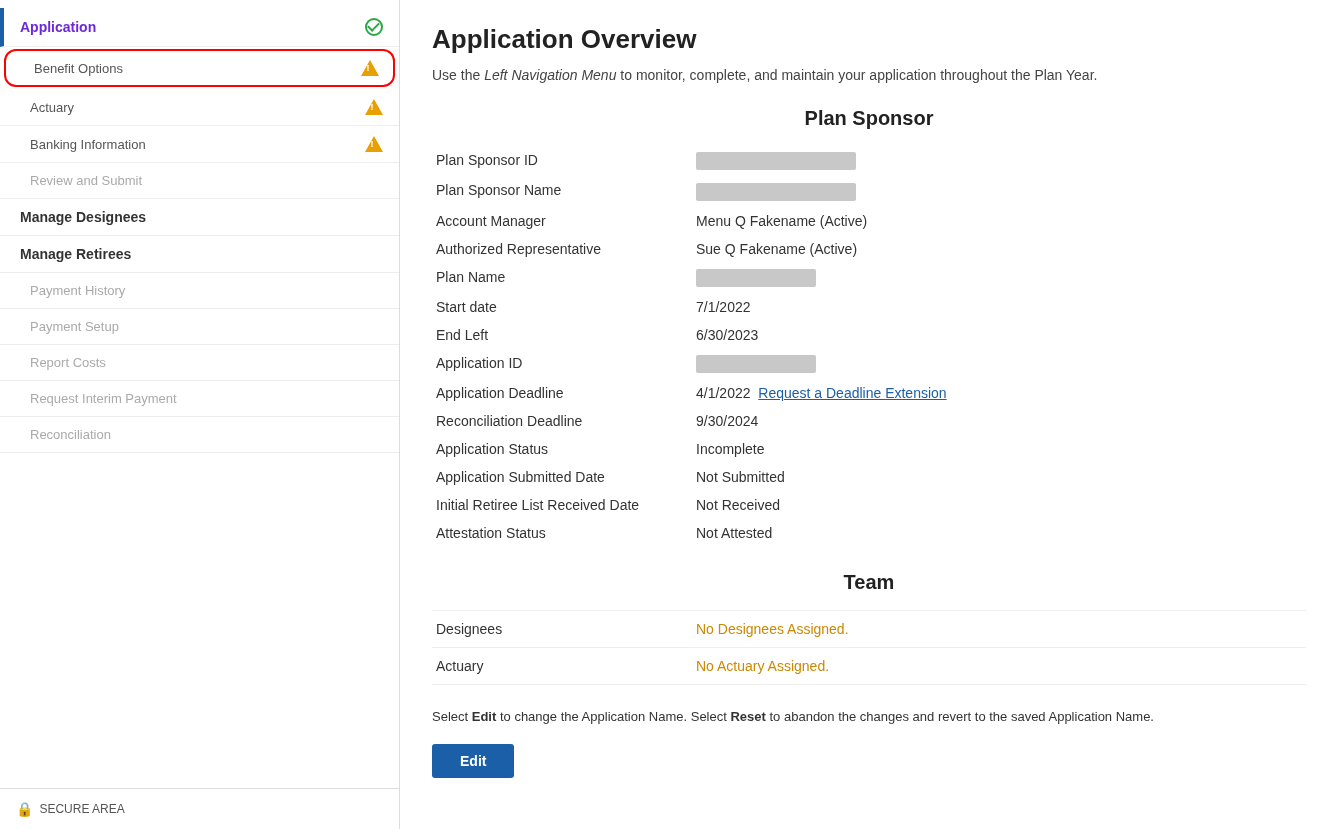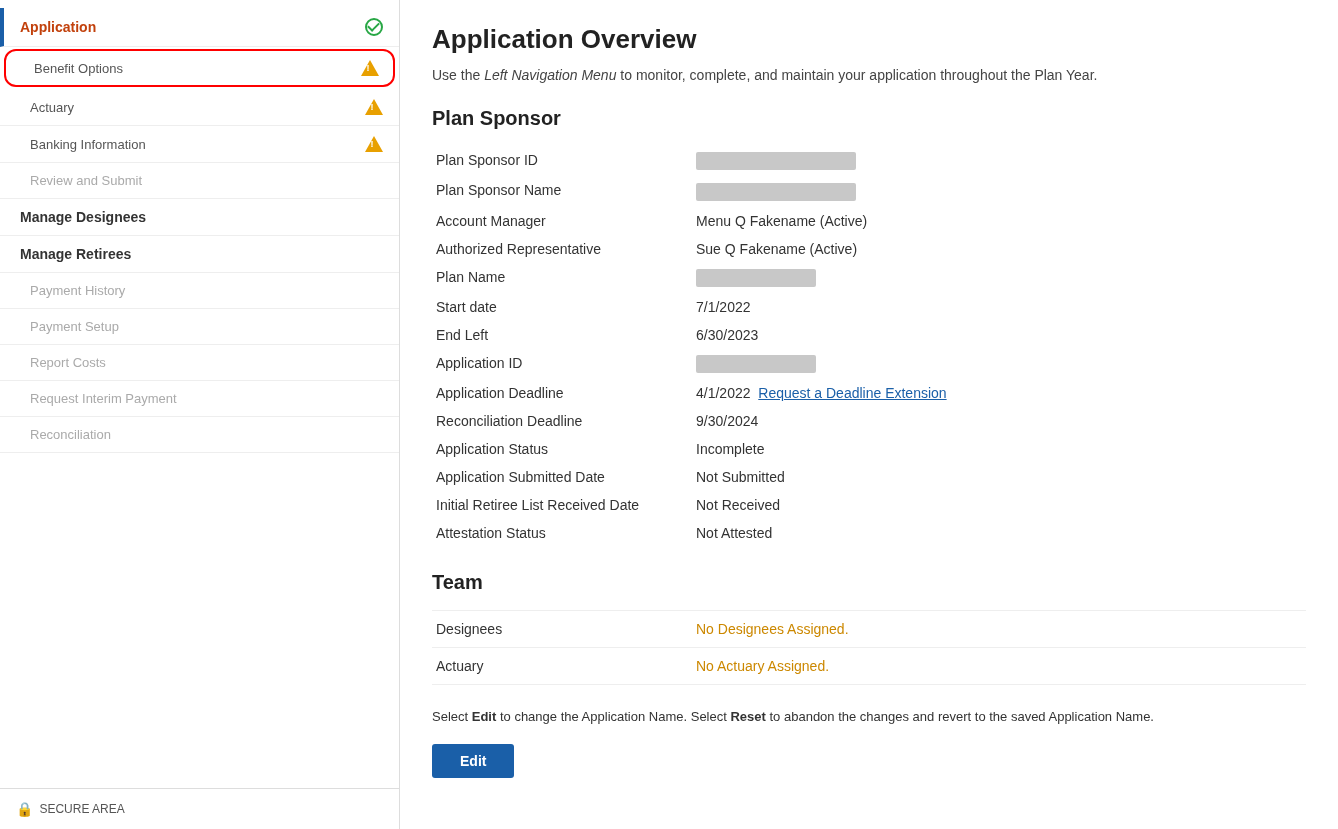--- a/index.html
+++ b/index.html
@@ -22,21 +22,21 @@
       align-items: center;
       justify-content: space-between;
       padding: 10px 16px 10px 20px;
       cursor: pointer;
       font-size: 14px;
       color: #333;
       border-bottom: 1px solid #eee;
     }
 
     .sidebar-item.active {
-      color: #c2410c;
+      color: #6d28d9;
       font-weight: bold;
       border-left: 4px solid #1a5fa8;
       padding-left: 16px;
       text-align: right;
     }
 
     .sidebar-item.highlighted {
       border: 2px solid red;
       margin: 2px 4px;
       border-radius: 12px;
@@ -139,20 +139,21 @@
     .intro-text em {
       font-style: italic;
     }
 
     .section-title {
       font-size: 20px;
       font-weight: bold;
       color: #222;
       margin-bottom: 16px;
       margin-top: 4px;
+      text-align: center;
     }
 
     .info-table {
       width: 100%;
       border-collapse: collapse;
       margin-bottom: 24px;
     }
 
     .info-table tr td {
       padding: 6px 4px;

